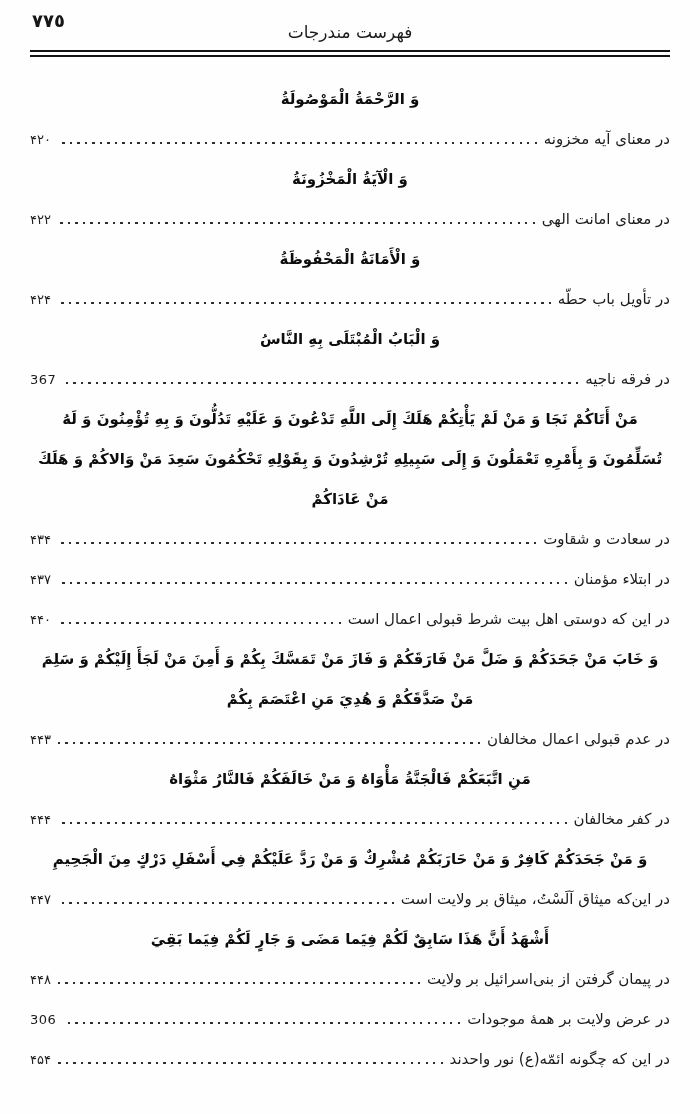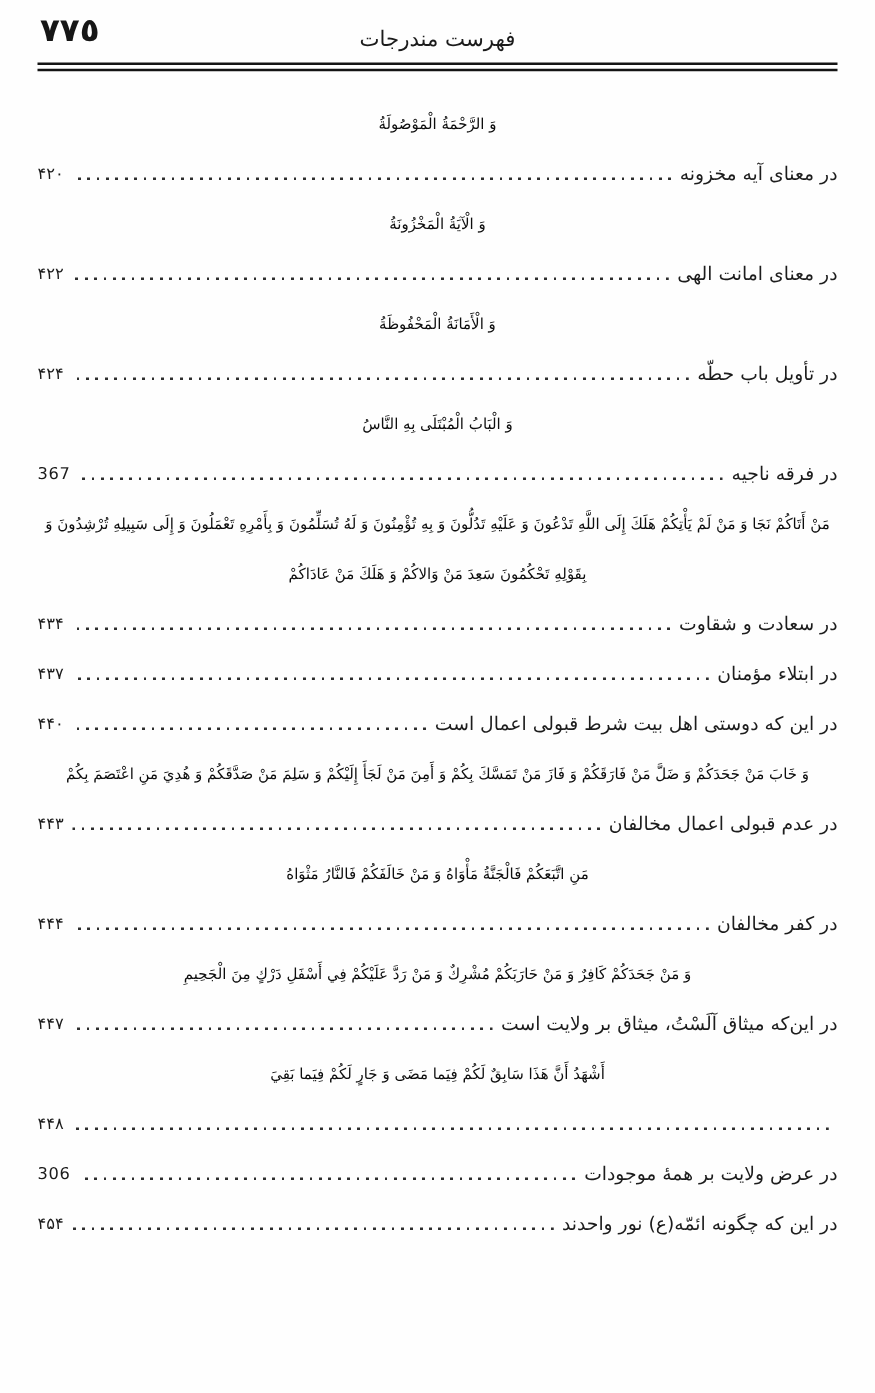--- a/index.html
+++ b/index.html
@@ -24,21 +24,21 @@
   }
   
   .page-header {
     position: relative;
     height: 50px;
   }
   .page-number {
     position: absolute;
     left: 2px;
     top: 10px;
-    font-size: 26px;
+    font-size: 18px;
     font-weight: bold;
     letter-spacing: 1px;
     direction: ltr;
   }
   .header-title {
     position: absolute;
     left: 0;
     right: 0;
     top: 22px;
     text-align: center;
@@ -48,23 +48,23 @@
   .header-rule {
     height: 3px;
     border-top: 2.5px solid #141414;
     border-bottom: 2.5px solid #141414;
   }
   
   .toc {
     padding-top: 22px;
   }
   .toc-heading {
-    font-weight: normal;
+    font-weight: bold;
     text-align: center;
-    font-size: 12px;
+    font-size: 15px;
     line-height: 40px;
     color: #0d0d0d;
     margin: 0;
   }
   .toc-entry {
     display: flex;
     align-items: center;
     height: 40px;
     font-size: 15px;
     color: #1c1c1c;
@@ -156,20 +156,21 @@
     <span class="toc-entry-page">۴۴۴</span>
   </div>
       <div class="toc-heading">وَ مَنْ جَحَدَكُمْ كَافِرٌ وَ مَنْ حَارَبَكُمْ مُشْرِكٌ وَ مَنْ رَدَّ عَلَيْكُمْ فِي أَسْفَلِ دَرْكٍ مِنَ الْجَحِيمِ</div>
       <div class="toc-entry">
     <span class="toc-entry-title">در این‌که میثاق آلَسْتُ، میثاق بر ولایت است</span>
     <span class="toc-leader"></span>
     <span class="toc-entry-page">۴۴۷</span>
   </div>
       <div class="toc-heading">أَشْهَدُ أَنَّ هَذَا سَابِقٌ لَكُمْ فِيَما مَضَى وَ جَارٍ لَكُمْ فِيَما بَقِيَ</div>
       <div class="toc-entry">
+    <span class="toc-entry-title">در پیمان گرفتن از بنی‌اسرائیل بر ولایت</span>
     <span class="toc-leader"></span>
     <span class="toc-entry-page">۴۴۸</span>
   </div>
       <div class="toc-entry">
     <span class="toc-entry-title">در عرض ولایت بر همهٔ موجودات</span>
     <span class="toc-leader"></span>
     <span class="toc-entry-page">306</span>
   </div>
       <div class="toc-entry">
     <span class="toc-entry-title">در این که چگونه ائمّه(ع) نور واحدند</span>

